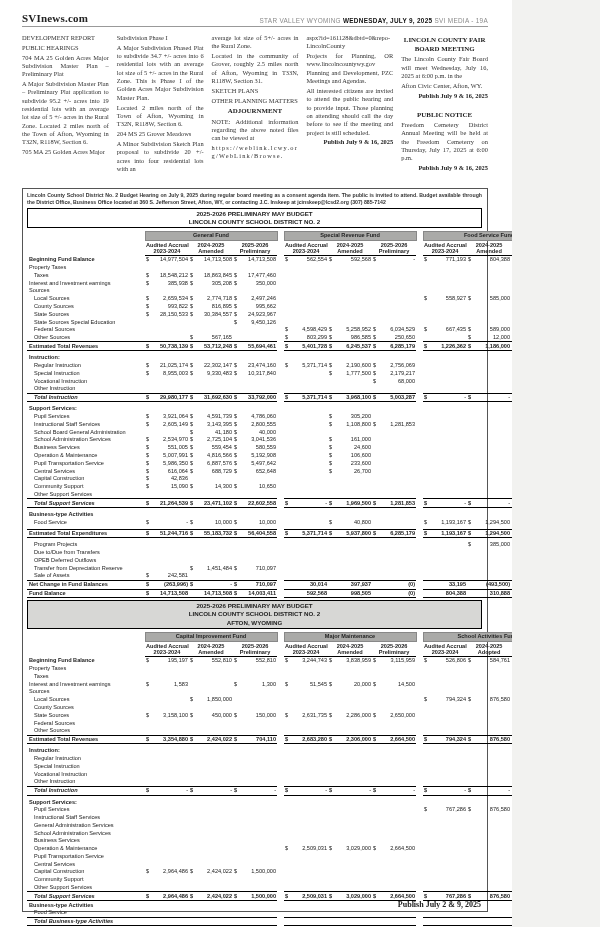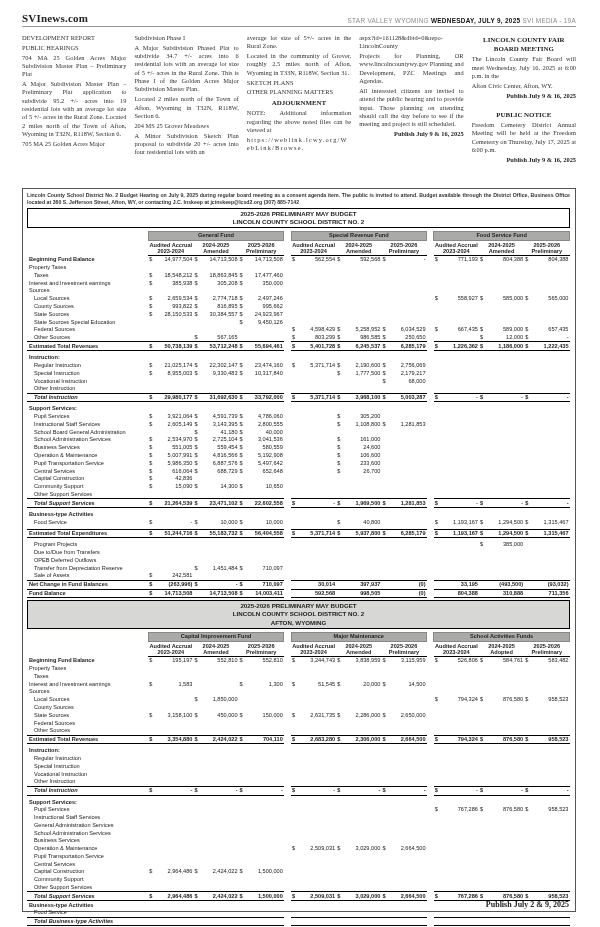--- a/index.html
+++ b/index.html
@@ -1,16 +1,16 @@
 <!DOCTYPE html>
 <html><head>
 <meta charset="utf-8">
 <style>
   html,body{margin:0;padding:0;background:#f2f2f0;}
-  .page{width:600px;height:927px;background:#fff;box-sizing:border-box;
+  .page{width:512px;height:927px;background:#fff;box-sizing:border-box;
         padding:12px 24px 8px 22px;font-family:"Liberation Serif",serif;color:#1a1a1a;
         overflow:hidden;position:relative;}
   
   .masthead{display:flex;justify-content:space-between;align-items:flex-end;
             border-bottom:1px solid #999;padding-bottom:2px;}
   .site{font-weight:bold;font-size:11px;letter-spacing:.2px;color:#222;}
   .dateline{font-size:6.4px;color:#8a8a8a;font-family:"Liberation Sans",sans-serif;letter-spacing:.3px;}
   .dateline b{color:#111;}
   
   .articles{display:flex;gap:8px;margin-top:7px;height:148px;overflow:hidden;}

